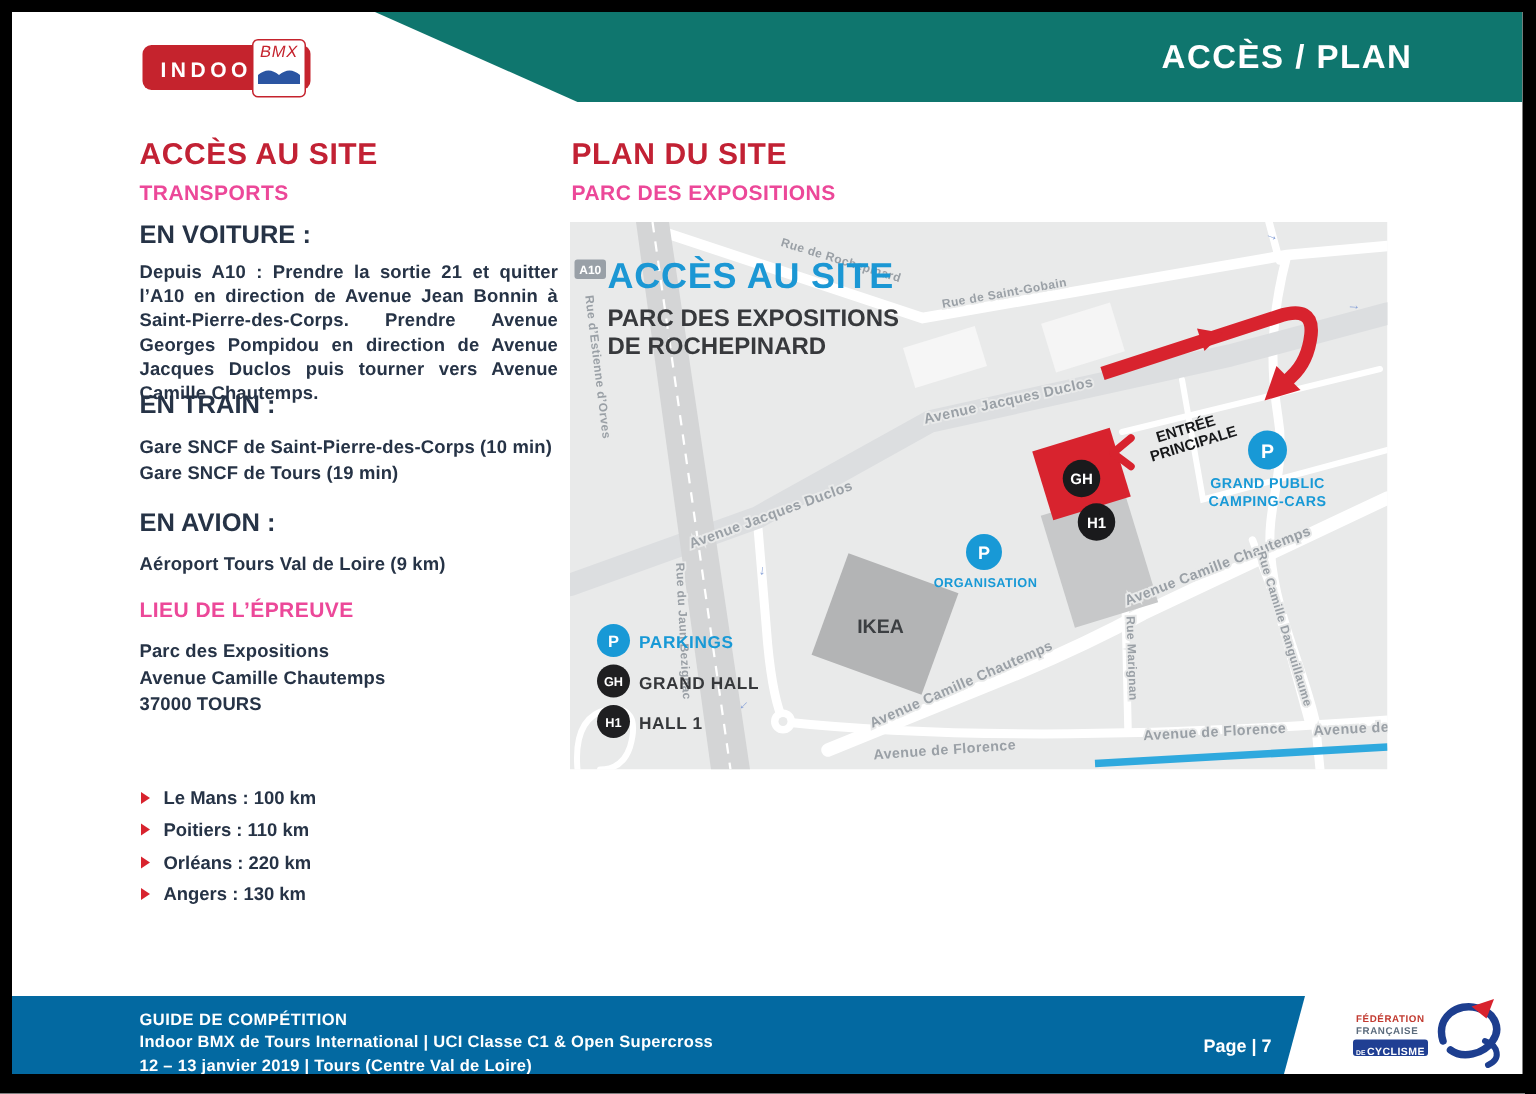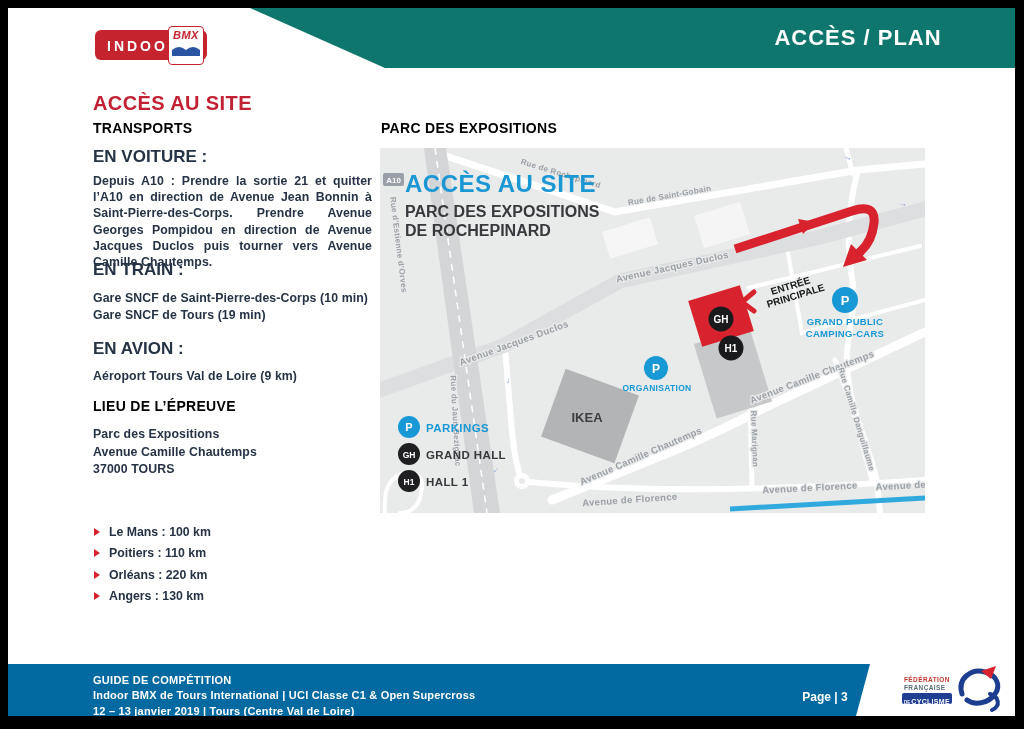--- a/index.html
+++ b/index.html
@@ -10,26 +10,26 @@
 
   
   .header-band{left:0;top:0;width:100%;height:60px;background:#0f766e;
                clip-path:polygon(242px 0,100% 0,100% 100%,377px 100%);}
   .header-title{left:740px;top:17px;width:220px;text-align:center;color:#fff;
                 font-size:22px;font-weight:800;letter-spacing:1px;}
   .logo{left:87px;top:22px;width:112px;height:30px;background:#c5232d;border-radius:6px;}
   .logo-text{position:absolute;left:12px;top:8px;color:#fff;font-size:14px;font-weight:800;letter-spacing:3px;}
   .logo-badge{position:absolute;left:73px;top:-4px;width:34px;height:37px;background:#fff;
               border:1px solid #c5232d;border-radius:4px;text-align:center;}
-  .badge-text{display:block;color:#c5232d;font-size:11px;font-weight:700;font-style:italic;margin-top:2px;letter-spacing:.5px;}
+  .badge-text{display:block;color:#c5232d;font-size:11px;font-weight:400;font-style:italic;margin-top:2px;letter-spacing:.5px;}
   .badge-art{display:block;margin:1px auto 0;width:28px;height:14px;}
 
   
   .h1red{color:#c22134;font-size:20px;font-weight:800;letter-spacing:.4px;white-space:nowrap;}
-  .h2red{color:#000000;font-size:14px;font-weight:800;letter-spacing:.3px;white-space:nowrap;}
+  .h2red{color:#ec4899;font-size:14px;font-weight:800;letter-spacing:.3px;white-space:nowrap;}
   .h3navy{color:#263346;font-size:17px;font-weight:800;white-space:nowrap;}
   .body-txt{color:#263346;font-size:12.3px;font-weight:600;letter-spacing:.1px;}
   .para{width:279px;text-align:justify;line-height:16.2px;}
   .lines{line-height:17px;white-space:nowrap;}
   .city-row{display:flex;align-items:center;height:21.5px;}
   .tri{width:0;height:0;border-left:6px solid #d8232e;border-top:4px solid transparent;
        border-bottom:4px solid transparent;margin-right:9px;}
   .city-label{color:#263346;font-size:12.3px;font-weight:700;}
 
   
@@ -107,20 +107,21 @@
     <div class="city-row">
       <span class="tri"></span>
       <span class="city-label">Orléans : 220 km</span>
     </div>
     <div class="city-row">
       <span class="tri"></span>
       <span class="city-label">Angers : 130 km</span>
     </div>
   </div>
 
+  <div class="abs h1red" style="left:373px;top:84px">PLAN DU SITE</div>
   <div class="abs h2red" style="left:373px;top:112px">PARC DES EXPOSITIONS</div>
 
   <div class="abs map-wrap">
     <svg width="545" height="365" viewBox="0 0 545 365">
       <rect x="0" y="0" width="545" height="365" fill="#e9eaea"></rect>
 
       <g fill="none" stroke="#ffffff" stroke-linecap="round">
         <path d="M60,6 L235,64 L478,22 L545,16" stroke-width="7"></path>
         <path d="M473,26 L466,0" stroke-width="5"></path>
         <path d="M478,22 C468,60 466,92 472,130 C478,165 464,190 467,220 C470,262 490,300 497,334 L500,365" stroke-width="6"></path>
@@ -240,21 +241,21 @@
       </g>
     </svg>
   </div>
 
   <div class="abs footer-band">
     <div class="footer-lines">
       <div class="f1">GUIDE DE COMPÉTITION</div>
       <div class="f2">Indoor BMX de Tours International | UCI Classe C1 &amp; Open Supercross</div>
       <div class="f2">12 – 13 janvier 2019 | Tours (Centre Val de Loire)</div>
     </div>
-    <div class="page-num">Page | 3</div>
+    <div class="page-num">Page | 7</div>
   </div>
 
   <div class="abs ffc">
     <div class="ffc-fed">FÉDÉRATION</div>
     <div class="ffc-fra">FRANÇAISE</div>
     <div class="ffc-box">
       <span class="ffc-de">DE</span><span class="ffc-cyc">CYCLISME</span>
     </div>
     <svg class="ffc-swoosh" width="56" height="50" viewBox="0 0 56 50">
       <path d="M10 30 C5 14 20 4 33 8 C45 11 49 22 43 30 C37 39 23 42 15 36" stroke="#1d3e8f" stroke-width="5" fill="none" stroke-linecap="round"></path>

